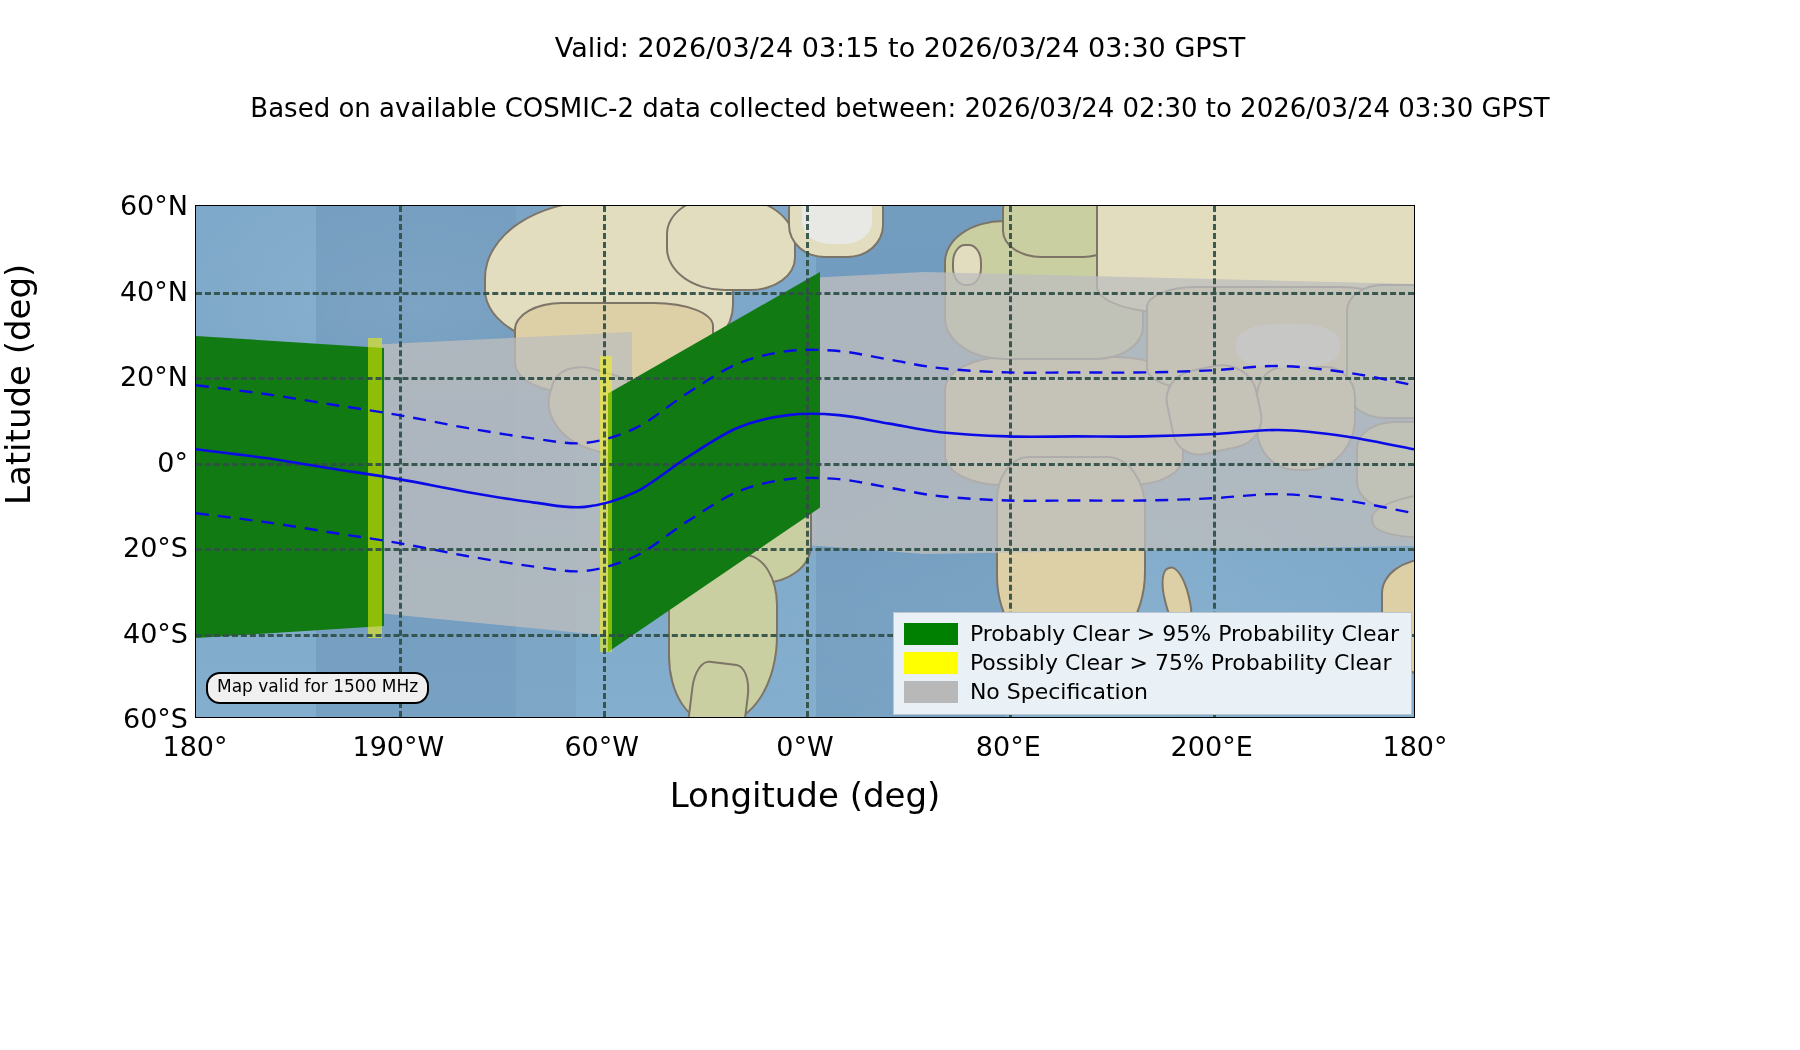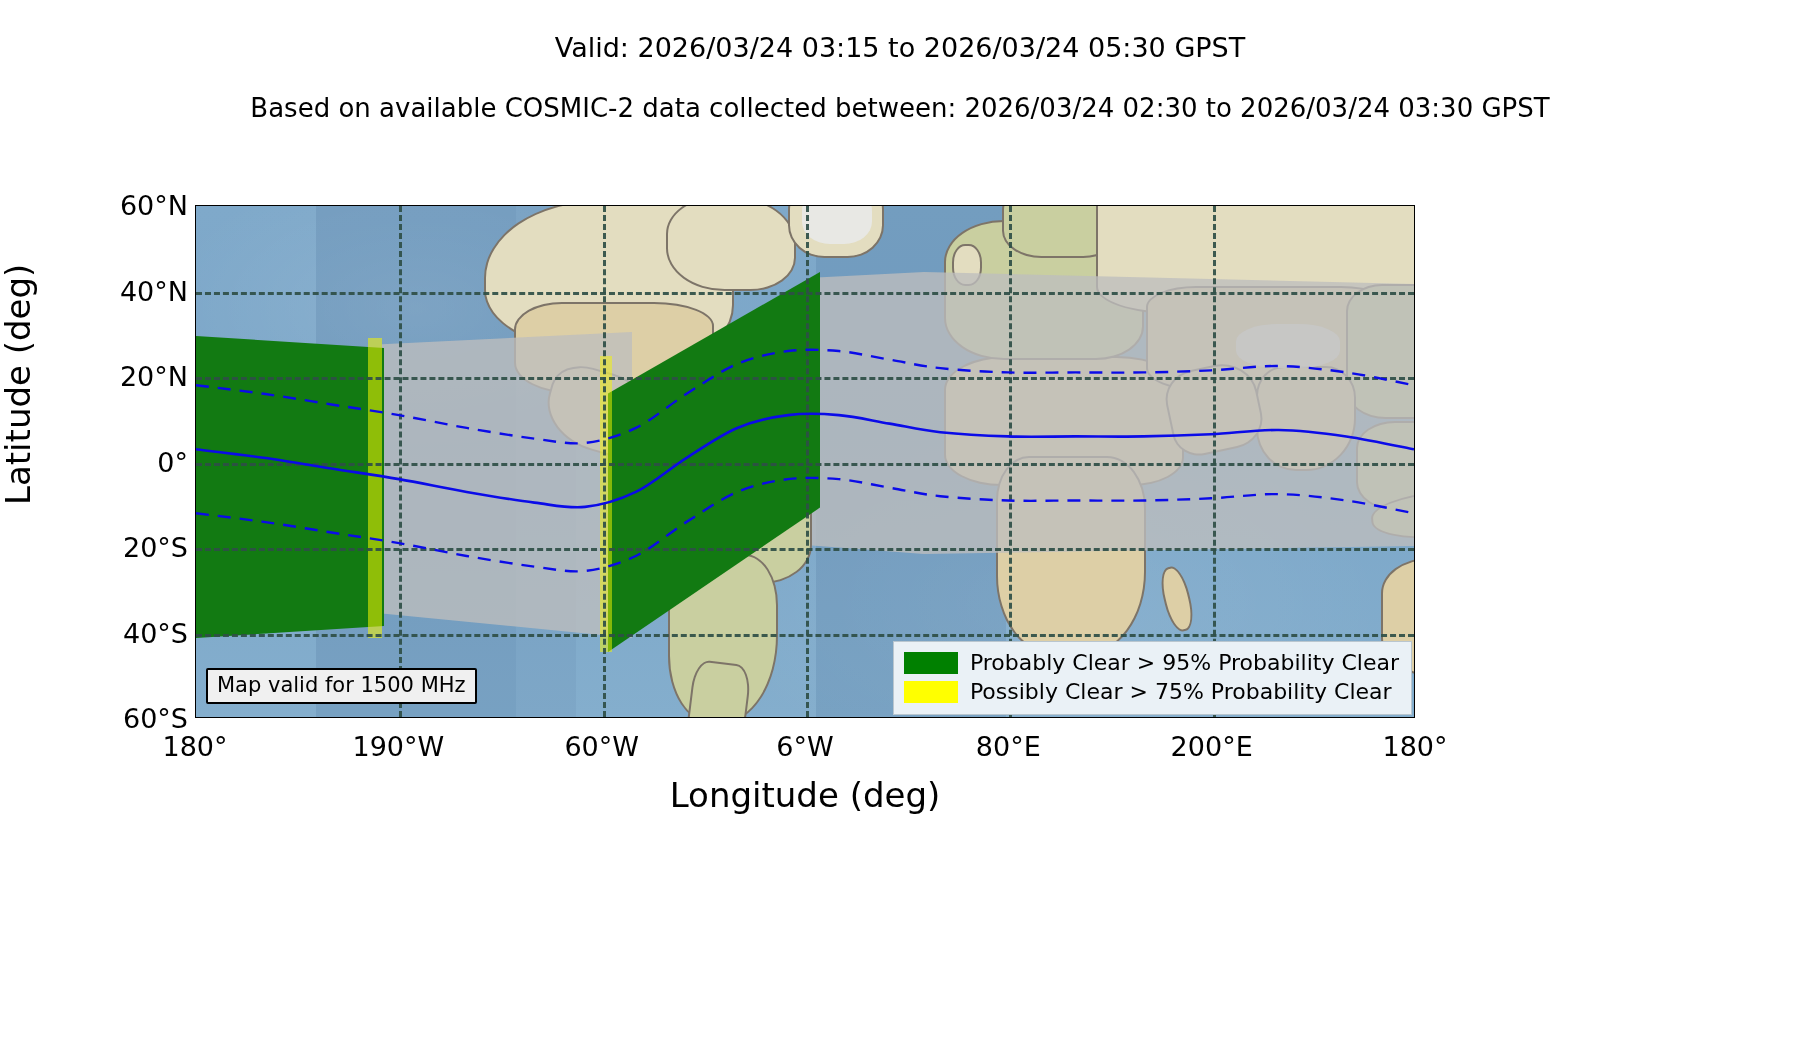--- a/index.html
+++ b/index.html
@@ -64,39 +64,39 @@
 
   
   #ylabel{position:absolute;left:-2px;top:525px;font-size:34px;
           transform:translateY(-50%) rotate(-90deg);transform-origin:left top;
           white-space:nowrap;}
   #xlabel{position:absolute;left:805px;top:775px;font-size:34px;
           transform:translateX(-50%);white-space:nowrap;}
 
   
   #freq-box{position:absolute;left:10px;bottom:13px;
-     background:#f0f0f0;border:2.4px solid #000;border-radius:2px;
-     padding:3px 9px 5px;font-size:21px;line-height:1.15;}
+     background:#f0f0f0;border:2.4px solid #000;border-radius:14px;
+     padding:3px 9px 5px;font-size:17px;line-height:1.15;}
 
   
   #legend{position:absolute;right:2px;bottom:2px;
      background:#eaf1f6;border:1px solid #b9c6cf;
      padding:6px 12px 8px 10px;}
   .leg-row{display:flex;align-items:center;height:29px;}
   .leg-sw{width:54px;height:22px;margin-right:12px;flex:none;}
   .sw-green{background:#008000;}
   .sw-yellow{background:#ffff00;}
   .sw-gray{background:#b8b8b8;}
   .leg-tx{font-size:22px;white-space:nowrap;}
 </style>
 </head>
 <body>
 
 <div class="title-block">
-  <div class="title-sub">Valid: 2026/03/24 03:15 to 2026/03/24 05:30 GPST</div>
+  <div class="title-sub">Valid: 2026/03/24 03:15 to 2026/03/24 03:30 GPST</div>
   <div class="title-src">Based on available COSMIC-2 data collected between: 2026/03/24 02:30 to 2026/03/24 03:30 GPST</div>
 </div>
 
 <div id="plot-frame">
 
   <div id="map-clip">
     <div class="ocean"></div>
 
     <div class="ocean-shade" style="left:120px;width:200px;"></div>
     <div class="ocean-shade" style="left:620px;width:190px;"></div>
@@ -171,20 +171,24 @@
 
   <div id="legend">
     <div class="leg-row">
       <span class="leg-sw sw-green"></span>
       <span class="leg-tx">Probably Clear &gt; 95% Probability Clear</span>
     </div>
     <div class="leg-row">
       <span class="leg-sw sw-yellow"></span>
       <span class="leg-tx">Possibly Clear &gt; 75% Probability Clear</span>
     </div>
+    <div class="leg-row">
+      <span class="leg-sw sw-gray"></span>
+      <span class="leg-tx">No Specification</span>
+    </div>
   </div>
 
   <div id="ticks-y">
       <div class="tick-y" style="top: 0px;"></div>
       <div class="tick-y" style="top: 85.5px;"></div>
       <div class="tick-y" style="top: 171px;"></div>
       <div class="tick-y" style="top: 256.5px;"></div>
       <div class="tick-y" style="top: 342px;"></div>
       <div class="tick-y" style="top: 427.5px;"></div>
     </div>
@@ -204,19 +208,19 @@
     <div class="ylab" style="top: 376px;">20°N</div>
     <div class="ylab" style="top: 461.5px;">0°</div>
     <div class="ylab" style="top: 547px;">20°S</div>
     <div class="ylab" style="top: 632.5px;">40°S</div>
     <div class="ylab" style="top: 718px;">60°S</div>
   </div>
 <div id="xlabels">
     <div class="xlab" style="left: 195px;">180°</div>
     <div class="xlab" style="left: 398.333px;">190°W</div>
     <div class="xlab" style="left: 601.667px;">60°W</div>
-    <div class="xlab" style="left: 805px;">6°W</div>
+    <div class="xlab" style="left: 805px;">0°W</div>
     <div class="xlab" style="left: 1008.33px;">80°E</div>
     <div class="xlab" style="left: 1211.67px;">200°E</div>
     <div class="xlab" style="left: 1415px;">180°</div>
   </div>
 <div id="ylabel">Latitude (deg)</div>
 <div id="xlabel">Longitude (deg)</div>
 
 </body></html>

